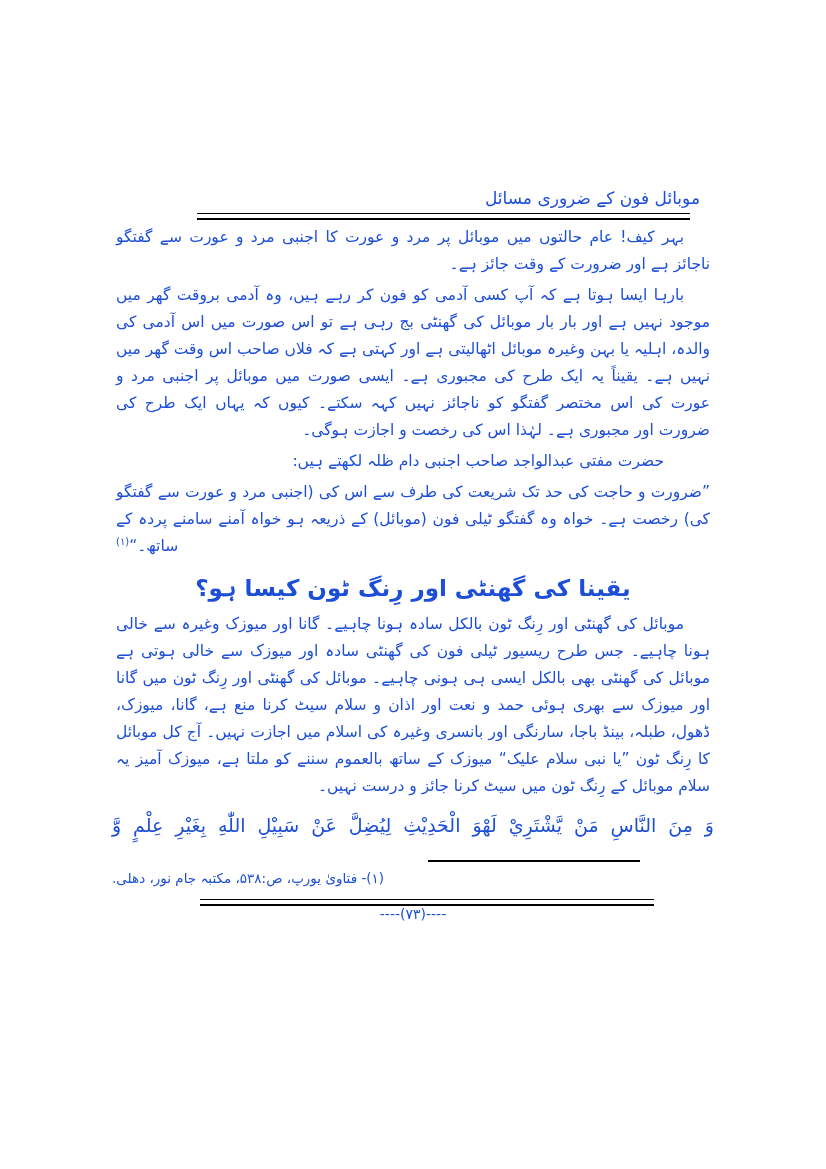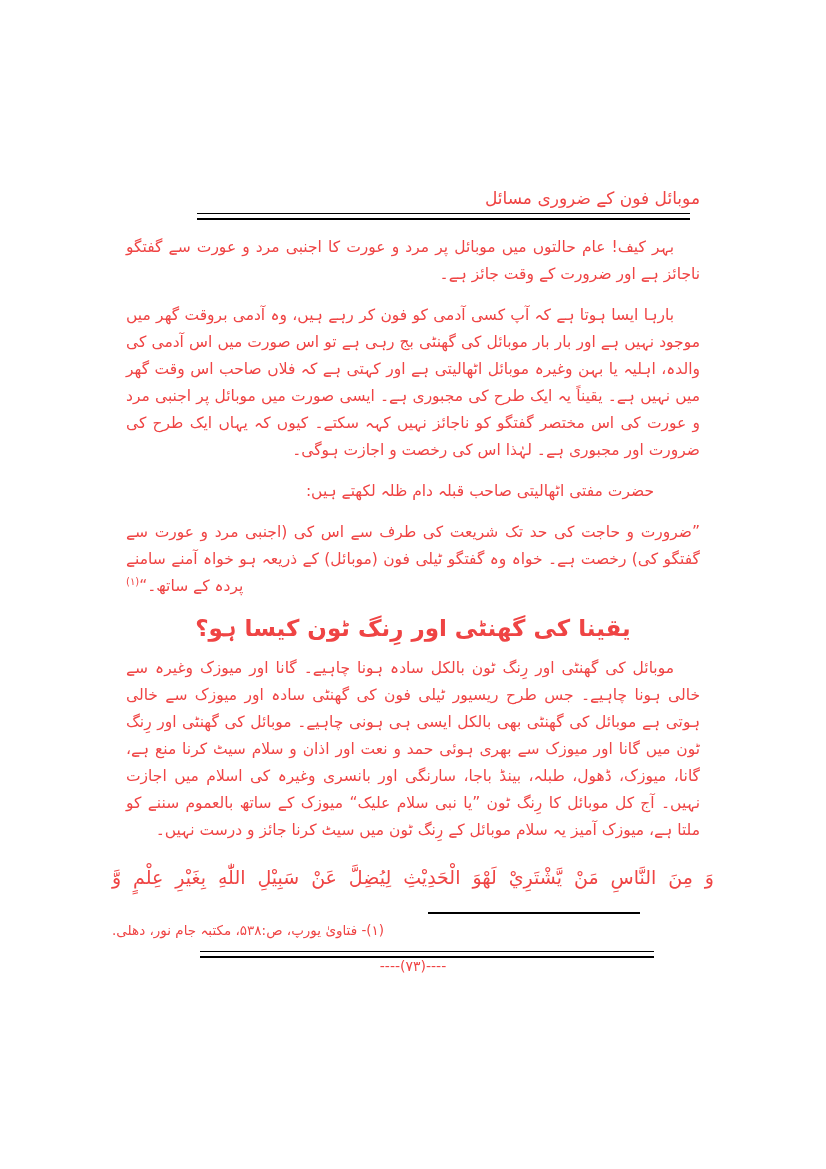--- a/index.html
+++ b/index.html
@@ -3,21 +3,21 @@
 <meta charset="utf-8">
 <style>
   html, body { margin: 0; padding: 0; background: #ffffff; }
   .page {
     position: relative;
     width: 826px;
     height: 1169px;
     background: #ffffff;
     overflow: hidden;
     font-family: "DejaVu Sans", sans-serif;
-    color: #ef4444;
+    color: #1d4ed8;
   }
   .content {
     position: absolute;
     top: 186px;
     left: 112px;
     width: 602px;
     direction: rtl;
   }
   .running-header {
     font-size: 17px;
@@ -26,21 +26,21 @@
     padding-left: 40px;
     margin: 0 14px 0 0;
   }
   .double-rule {
     height: 4px;
     border-top: 1px solid #000;
     border-bottom: 2px solid #000;
     margin: 3px 24px 0 85px;
   }
   p.body {
-    margin: 14px;
+    margin: 4px;
     font-size: 15.5px;
     line-height: 27px;
     text-align: justify;
   }
   .first-indent { text-indent: 26px; }
   .intro { text-indent: 46px; }
   .para-gap { margin-top: 3px; }
   .quote { text-align-last: left; }
   sup.fn {
     font-size: 10px;
@@ -90,21 +90,21 @@
   <div class="content">
 
     <div class="running-header">موبائل فون کے ضروری مسائل</div>
 
     <div class="double-rule"></div>
 
     <p class="body first-indent para-gap">بہر کیف! عام حالتوں میں موبائل پر مرد و عورت کا اجنبی مرد و عورت سے گفتگو ناجائز ہے اور ضرورت کے وقت جائز ہے۔</p>
 
     <p class="body first-indent">بارہا ایسا ہوتا ہے کہ آپ کسی آدمی کو فون کر رہے ہیں، وہ آدمی بروقت گھر میں موجود نہیں ہے اور بار بار موبائل کی گھنٹی بج رہی ہے تو اس صورت میں اس آدمی کی والدہ، اہلیہ یا بہن وغیرہ موبائل اٹھالیتی ہے اور کہتی ہے کہ فلاں صاحب اس وقت گھر میں نہیں ہے۔ یقیناً یہ ایک طرح کی مجبوری ہے۔ ایسی صورت میں موبائل پر اجنبی مرد و عورت کی اس مختصر گفتگو کو ناجائز نہیں کہہ سکتے۔ کیوں کہ یہاں ایک طرح کی ضرورت اور مجبوری ہے۔ لہٰذا اس کی رخصت و اجازت ہوگی۔</p>
 
-    <p class="body intro">حضرت مفتی اٹھالیتی صاحب قبلہ دام ظلہ لکھتے ہیں:</p>
+    <p class="body intro">حضرت مفتی عبدالواجد صاحب اجنبی دام ظلہ لکھتے ہیں:</p>
 
     <p class="body quote"><span>”ضرورت و حاجت کی حد تک شریعت کی طرف سے اس کی (اجنبی مرد و عورت سے گفتگو کی) رخصت ہے۔ خواہ وہ گفتگو ٹیلی فون (موبائل) کے ذریعہ ہو خواہ آمنے سامنے پردہ کے ساتھ۔“</span><sup class="fn">(۱)</sup></p>
 
     <div class="section-heading">یقینا کی گھنٹی اور رِنگ ٹون کیسا ہو؟</div>
 
     <p class="body first-indent">موبائل کی گھنٹی اور رِنگ ٹون بالکل سادہ ہونا چاہیے۔ گانا اور میوزک وغیرہ سے خالی ہونا چاہیے۔ جس طرح ریسیور ٹیلی فون کی گھنٹی سادہ اور میوزک سے خالی ہوتی ہے موبائل کی گھنٹی بھی بالکل ایسی ہی ہونی چاہیے۔ موبائل کی گھنٹی اور رِنگ ٹون میں گانا اور میوزک سے بھری ہوئی حمد و نعت اور اذان و سلام سیٹ کرنا منع ہے، گانا، میوزک، ڈھول، طبلہ، بینڈ باجا، سارنگی اور بانسری وغیرہ کی اسلام میں اجازت نہیں۔ آج کل موبائل کا رِنگ ٹون ”یا نبی سلام علیک“ میوزک کے ساتھ بالعموم سننے کو ملتا ہے، میوزک آمیز یہ سلام موبائل کے رِنگ ٹون میں سیٹ کرنا جائز و درست نہیں۔</p>
 
 
     <p class="verse">وَ مِنَ النَّاسِ مَنْ يَّشْتَرِيْ لَهْوَ الْحَدِيْثِ لِيُضِلَّ عَنْ سَبِيْلِ اللّٰهِ بِغَيْرِ عِلْمٍ وَّ</p>
 

